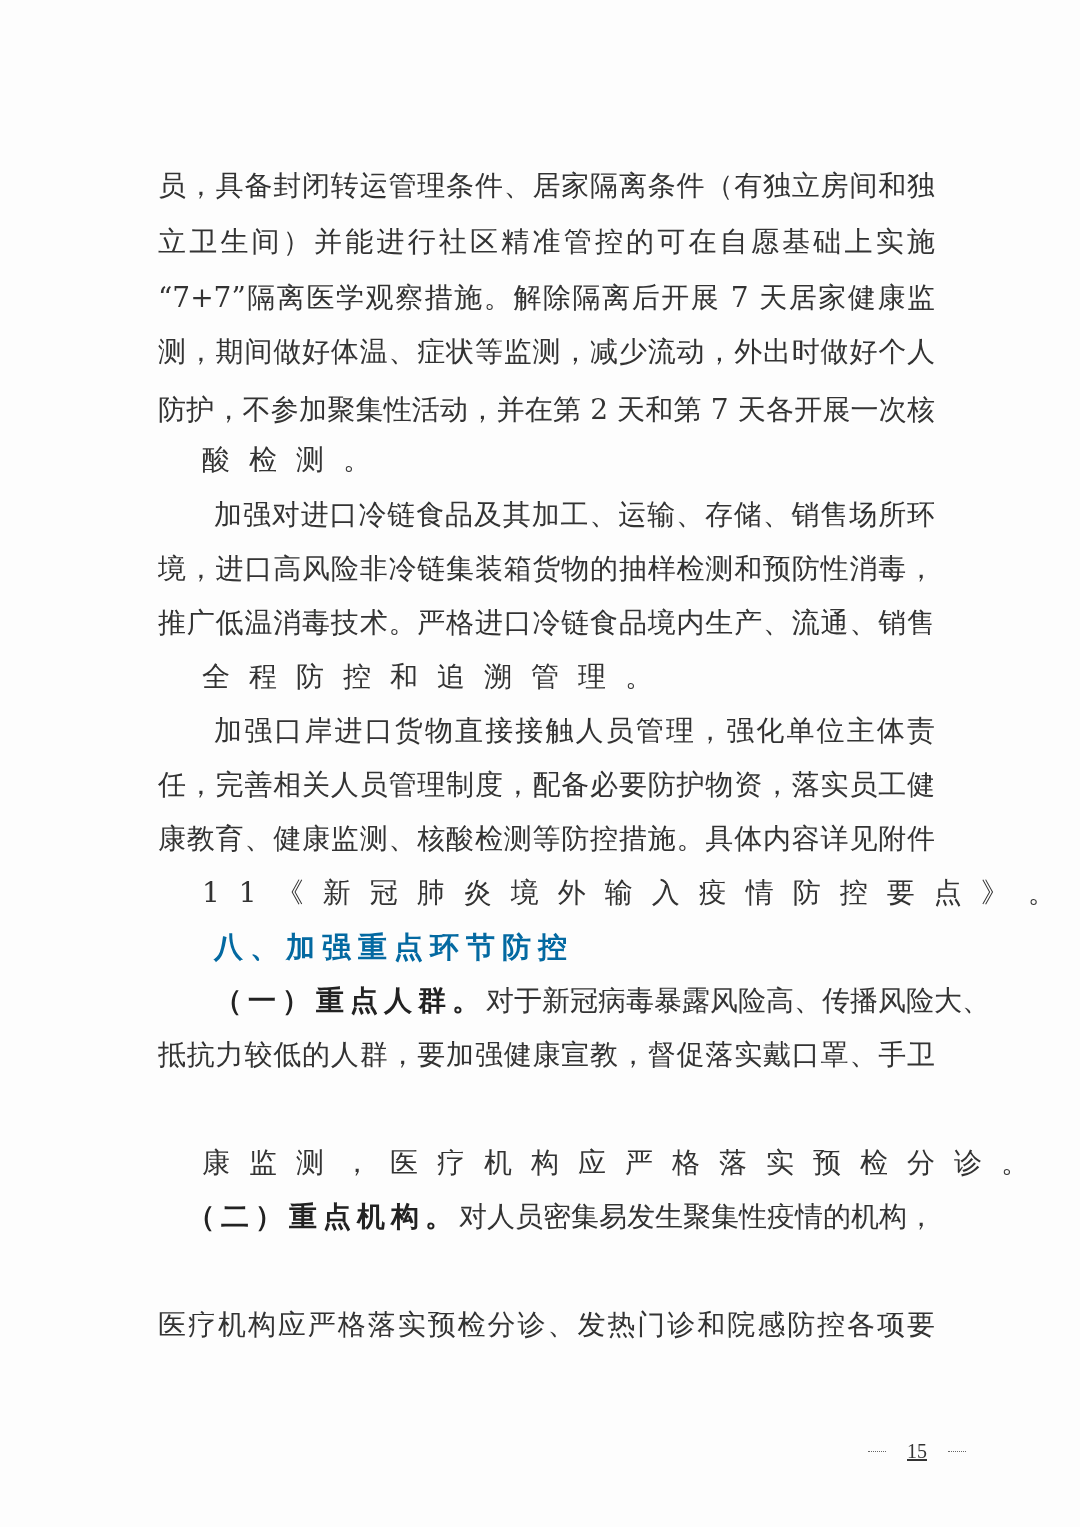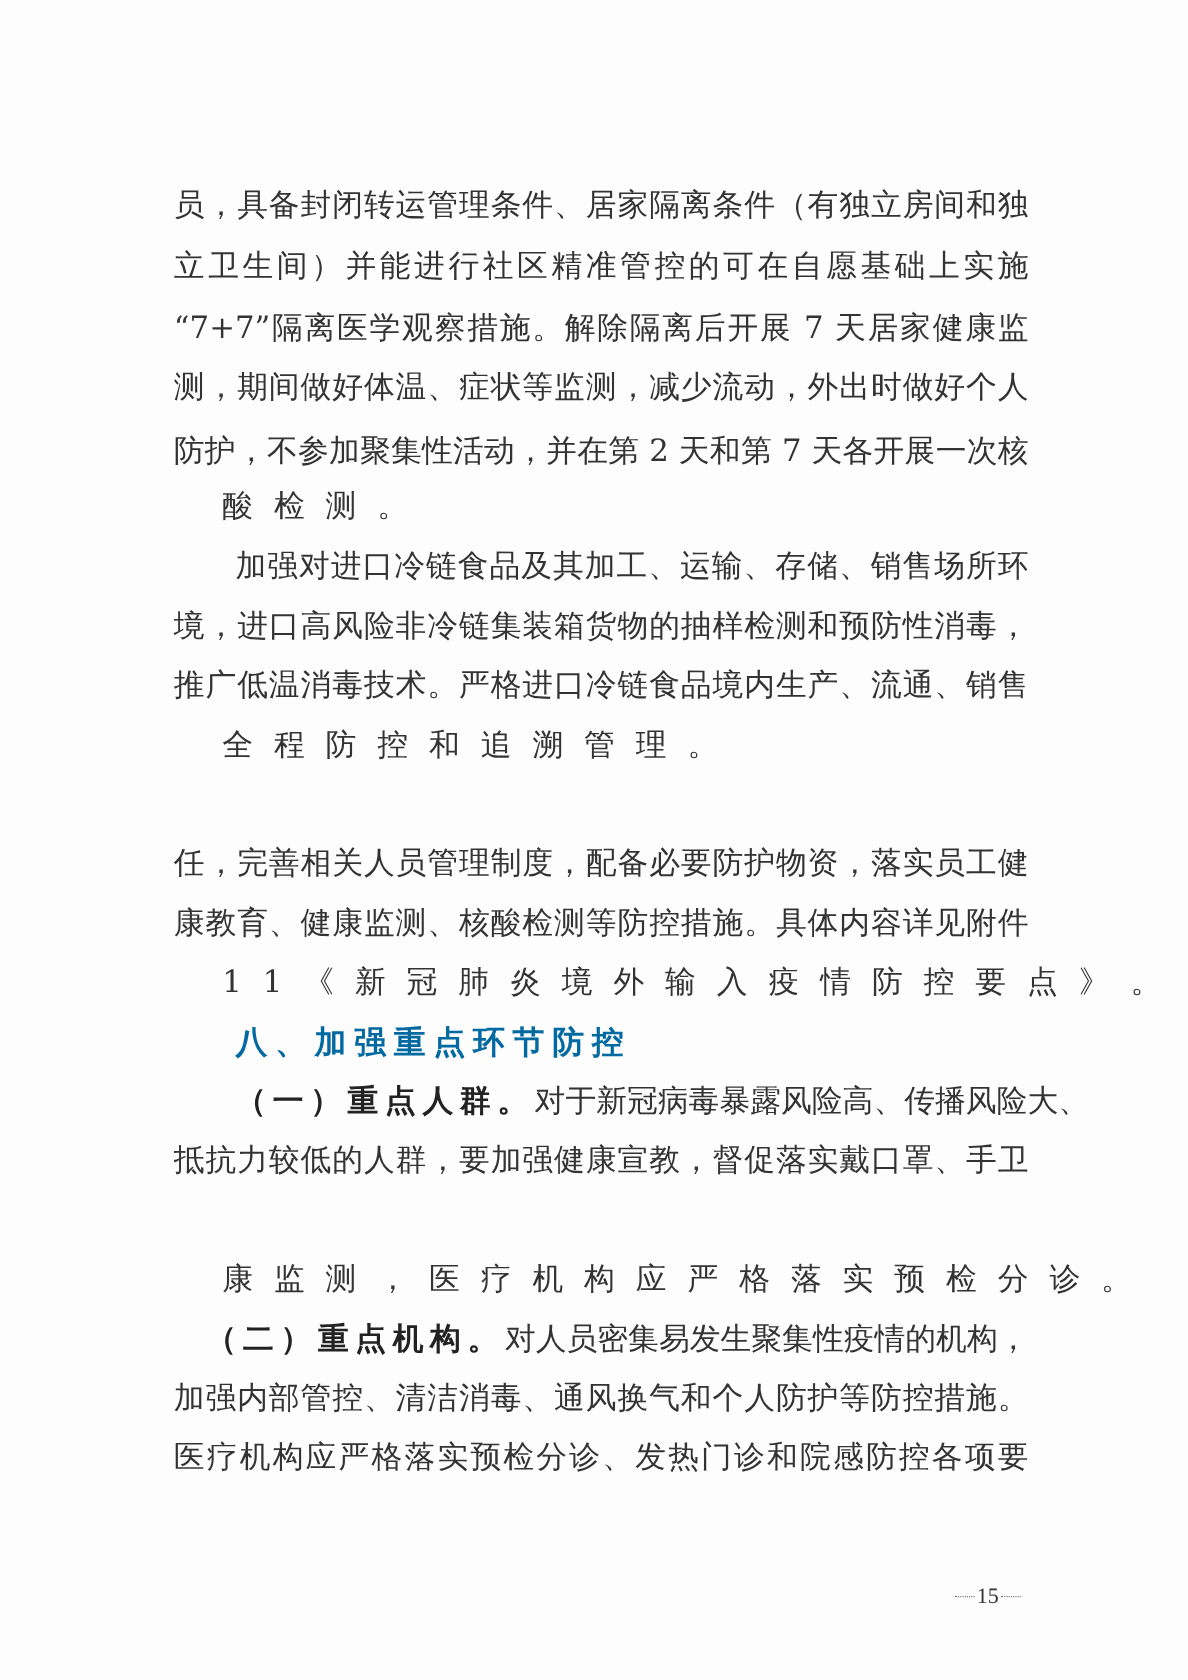--- a/index.html
+++ b/index.html
@@ -38,59 +38,59 @@
     letter-spacing: 7px;
     color: #0369a1;
   }
   .sub-head { font-weight: bold; color: #222; }
   .page-number {
     position: absolute;
     left: 868px; top: 1440px;
     font-size: 20px;
     font-family: "Liberation Serif", serif;
     color: #333;
-    display: flex; align-items: center; gap: 2px;
+    display: flex; align-items: center; gap: 21px; text-decoration: underline;
   }
   .dash { display: inline-block; width: 18px; border-top: 1px dotted #666; height: 0; }
 </style>
 </head>
 <body>
 
 <div class="page">
 
   <div class="line" style="top:166px">员，具备封闭转运管理条件、居家隔离条件（有独立房间和独</div>
   <div class="line" style="top:222px">立卫生间）并能进行社区精准管控的可在自愿基础上实施</div>
   <div class="line" style="top:278px">“7+7”隔离医学观察措施。解除隔离后开展 7 天居家健康监</div>
   <div class="line" style="top:332px">测，期间做好体温、症状等监测，减少流动，外出时做好个人</div>
   <div class="line" style="top:390px">防护，不参加聚集性活动，并在第 2 天和第 7 天各开展一次核</div>
   <div class="line last" style="top:440px">酸检测。</div>
 
   <div class="line indent" style="top:495px">加强对进口冷链食品及其加工、运输、存储、销售场所环</div>
   <div class="line" style="top:549px">境，进口高风险非冷链集装箱货物的抽样检测和预防性消毒，</div>
   <div class="line" style="top:603px">推广低温消毒技术。严格进口冷链食品境内生产、流通、销售</div>
   <div class="line last" style="top:657px">全程防控和追溯管理。</div>
 
+  <div class="line indent" style="top:711px">加强口岸进口货物直接接触人员管理，强化单位主体责</div>
   <div class="line" style="top:819px">康教育、健康监测、核酸检测等防控措施。具体内容详见附件</div>
   <div class="line" style="top:765px">任，完善相关人员管理制度，配备必要防护物资，落实员工健</div>
   <div class="line last" style="top:873px">11《新冠肺炎境外输入疫情防控要点》。</div>
 
   <div class="heading" style="top:927px">八、加强重点环节防控</div>
 
   <div class="line indent" style="top:981px; display:flex; justify-content:space-between; text-align-last:auto;">
     <span class="sub-head" style="letter-spacing:6px">（一）重点人群。</span>
     <span style="flex:1; text-align:justify; text-align-last:justify; display:block;">对于新冠病毒暴露风险高、传播风险大、</span>
   </div>
   <div class="line" style="top:1035px">抵抗力较低的人群，要加强健康宣教，督促落实戴口罩、手卫</div>
   <div class="line last" style="top:1143px">康监测，医疗机构应严格落实预检分诊。</div>
 
   <div class="line indent" style="top:1197px; display:flex; justify-content:flex-end; text-align-last:auto;">
     <span class="sub-head" style="letter-spacing:6px">（二）重点机构。</span>
     <span style="flex:1; text-align:justify; text-align-last:justify; display:block;">对人员密集易发生聚集性疫情的机构，</span>
   </div>
-  <div class="line" style="top:1251px">加强内部管控、清洁消毒、通风换气和个人防护等防控措施。</div>
   <div class="line" style="top:1305px">医疗机构应严格落实预检分诊、发热门诊和院感防控各项要</div>
 
   <div class="page-number">
     <span class="dash"></span>
     <span>15</span>
     <span class="dash"></span>
   </div>
 </div>
 
 </body></html>

